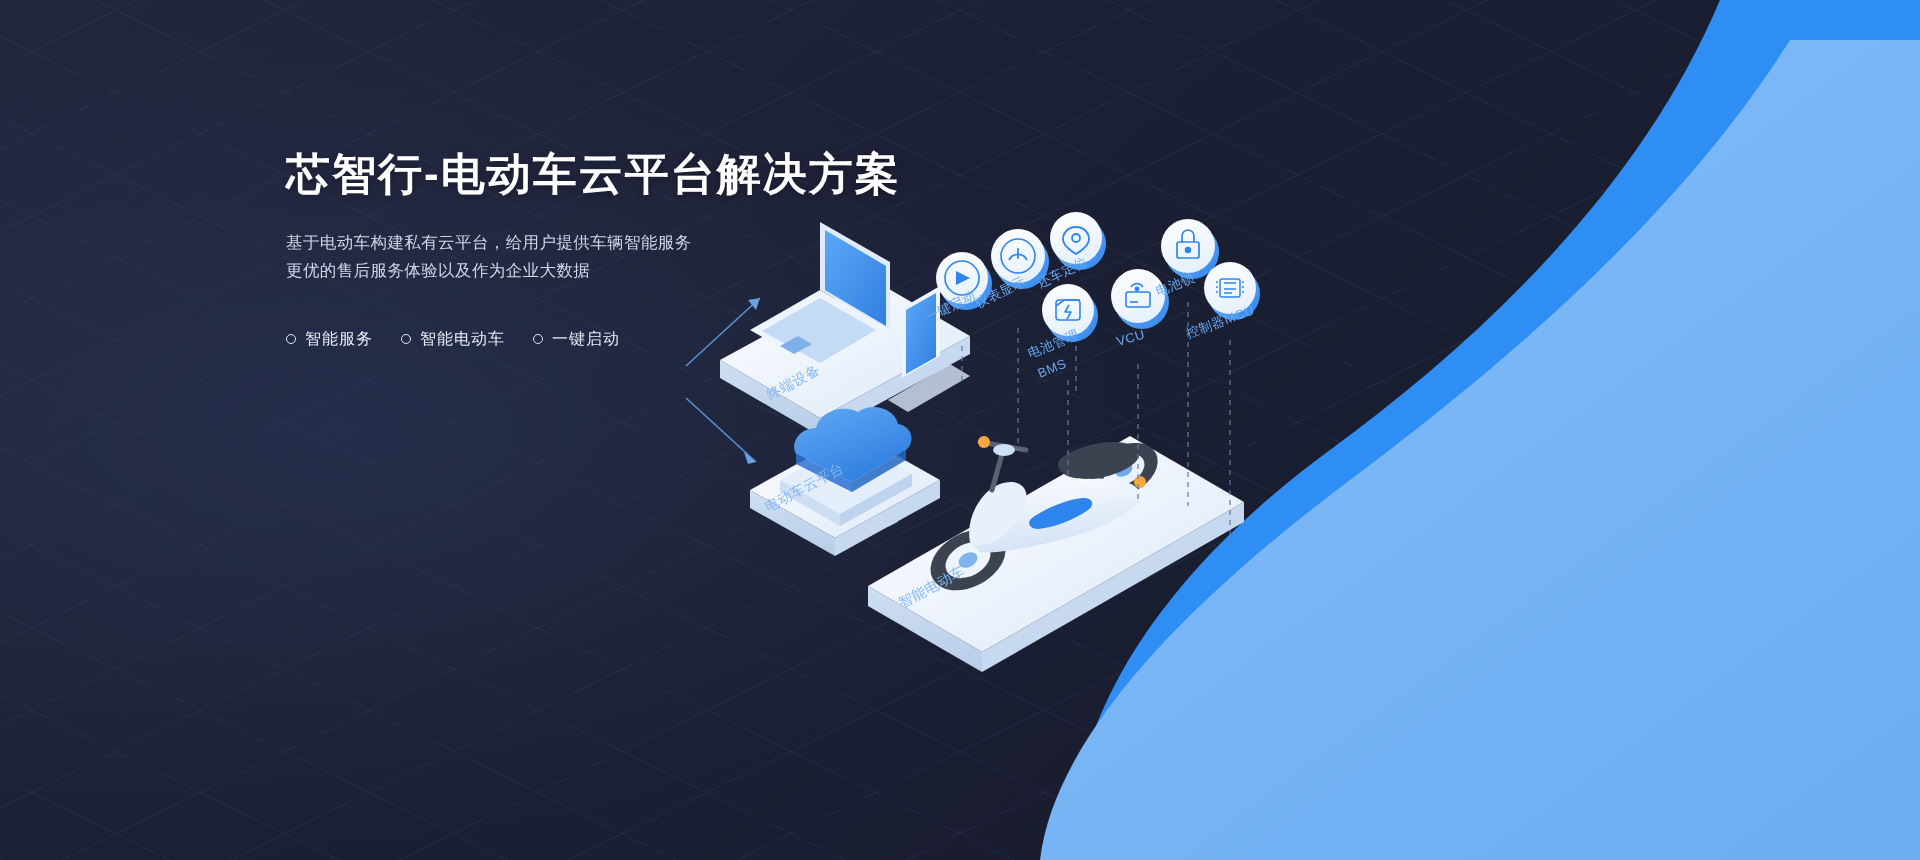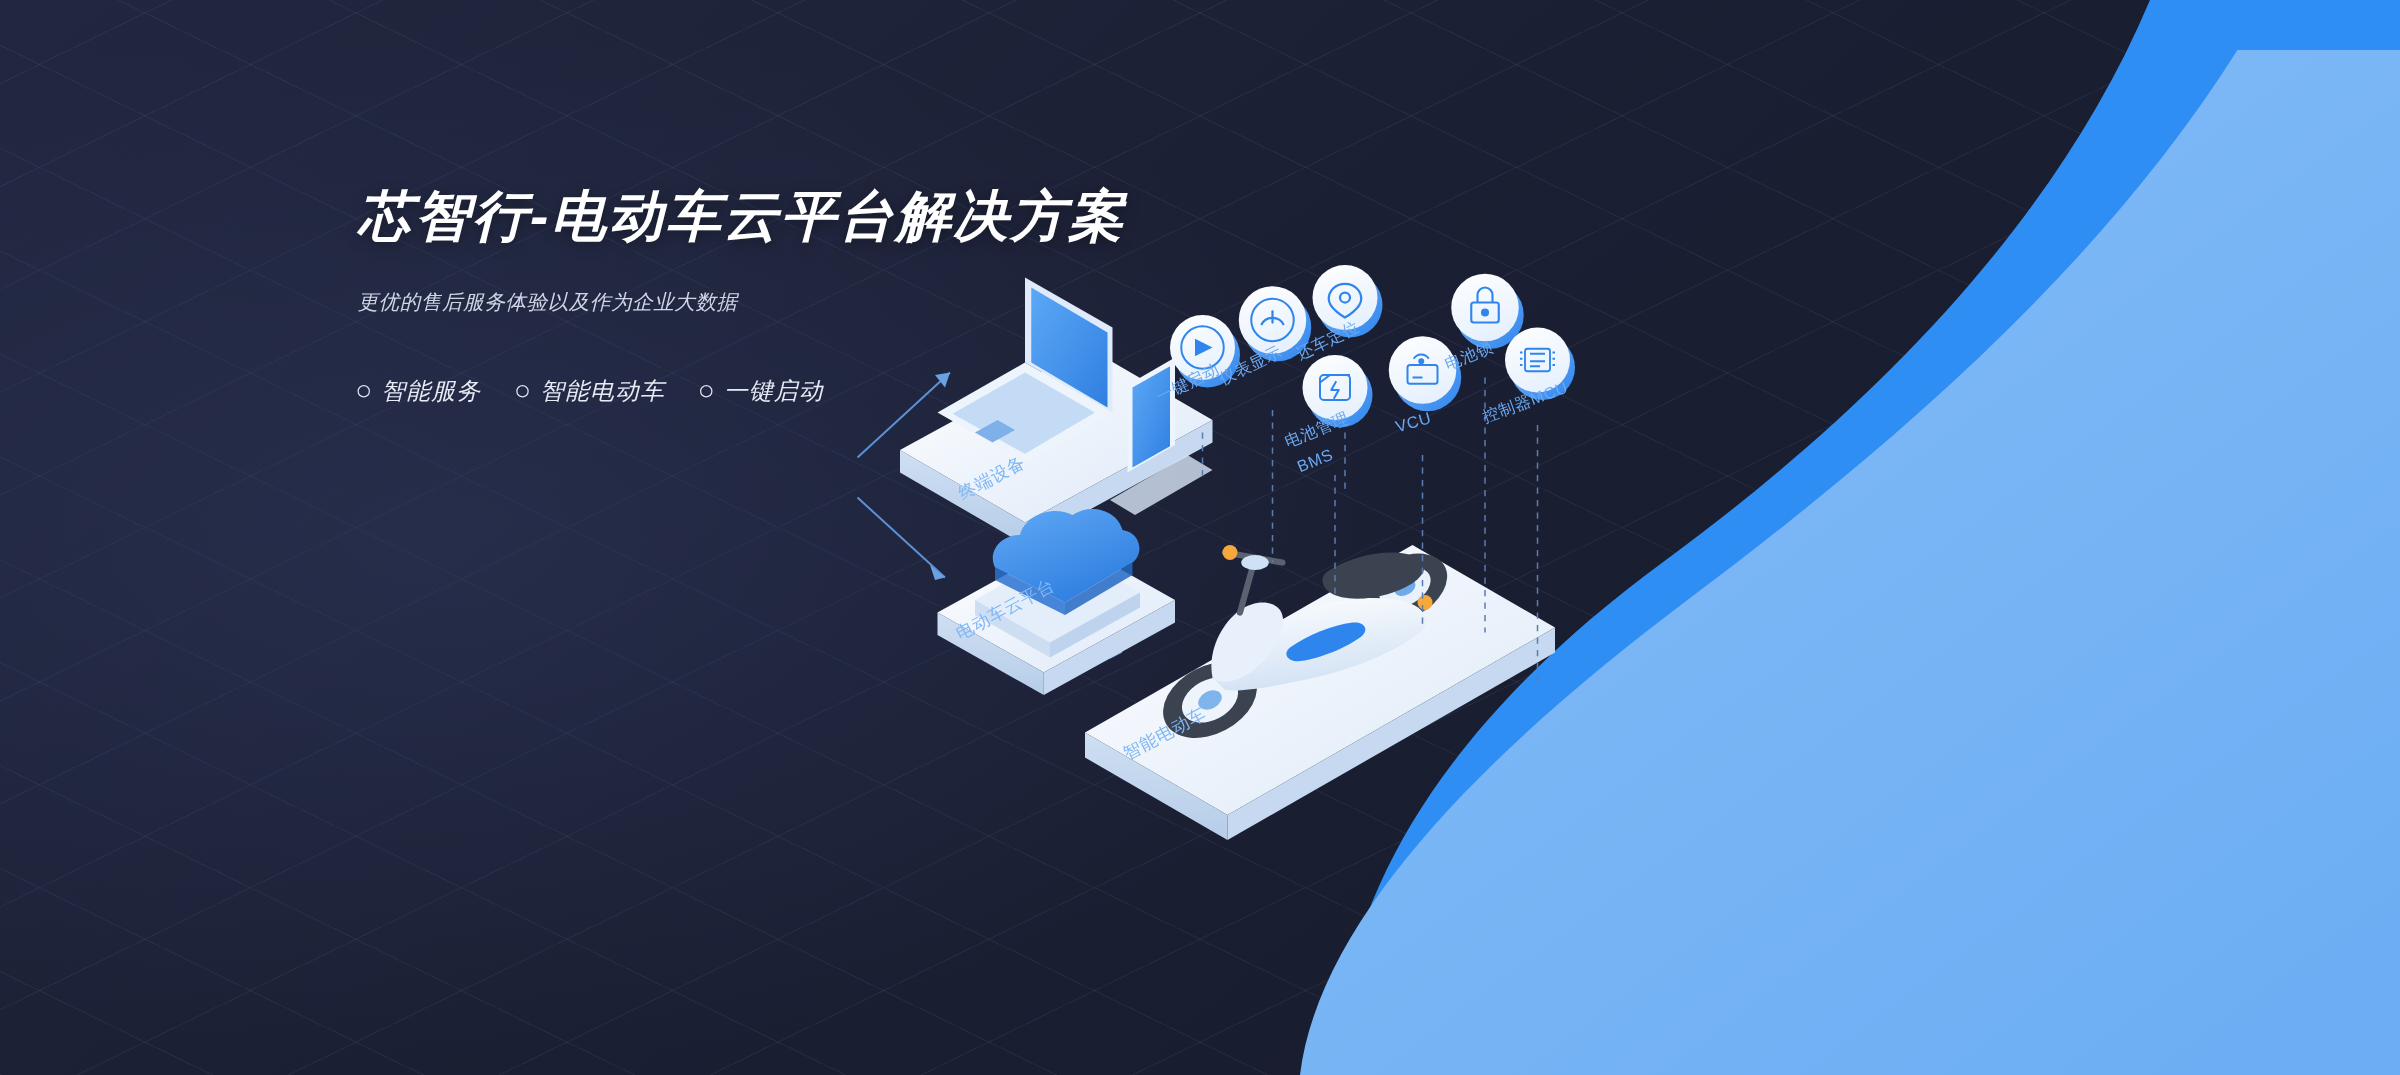--- a/index.html
+++ b/index.html
@@ -31,36 +31,36 @@
   }
   .bg-vignette{
     position:absolute; inset:0;
     background:radial-gradient(ellipse 60% 70% at 18% 50%, rgba(45,55,90,.55), transparent 70%);
   }
 
   
   .waves { position:absolute; inset:0; }
 
   
-  .copy { position:absolute; left:286px; top:148px; width:640px;font-style:italic; }
+  .copy { position:absolute; left:286px; top:148px; width:640px; }
   .title {
     font-size:44px; font-weight:bold; color:#ffffff;
     letter-spacing:2px; line-height:1.18;
     white-space:nowrap;
     text-shadow:0 2px 10px rgba(0,0,0,.35);
   }
   .subtitle {
     margin-top:28px;
     font-size:16.5px; color:#cfd6e6; line-height:1.72;
     letter-spacing:.4px;
   }
   .bullets {
     margin-top:44px;
     display:flex; align-items:center; gap:28px;
-    color:#e6ebf5; font-size:19px; letter-spacing:1px;
+    color:#e6ebf5; font-size:16px; letter-spacing:1px;
   }
   .bullet { display:flex; align-items:center; gap:9px; white-space:nowrap;}
   .dot {
     width:10px; height:10px; border-radius:50%;
     border:1.6px solid #dfe6f2;
     display:inline-block;
   }
 
   
   .scene { position:absolute; left:640px; top:150px; width:1280px; height:710px; }
@@ -100,20 +100,21 @@
 
       <path d="M1920,40 L1920,860 L1040,860
                C1055,735 1190,600 1350,480
                C1510,360 1680,215 1790,40 Z" fill="url(#wv2)"></path>
     </svg>
   </div>
 
   <div class="copy">
     <div class="title">芯智行-电动车云平台解决方案</div>
     <div class="subtitle">
+      <div>基于电动车构建私有云平台，给用户提供车辆智能服务</div>
       <div>更优的售后服务体验以及作为企业大数据</div>
     </div>
     <div class="bullets">
       <span class="bullet">
         <i class="dot"></i>
         <span>智能服务</span>
       </span>
       <span class="bullet">
         <i class="dot"></i>
         <span>智能电动车</span>

